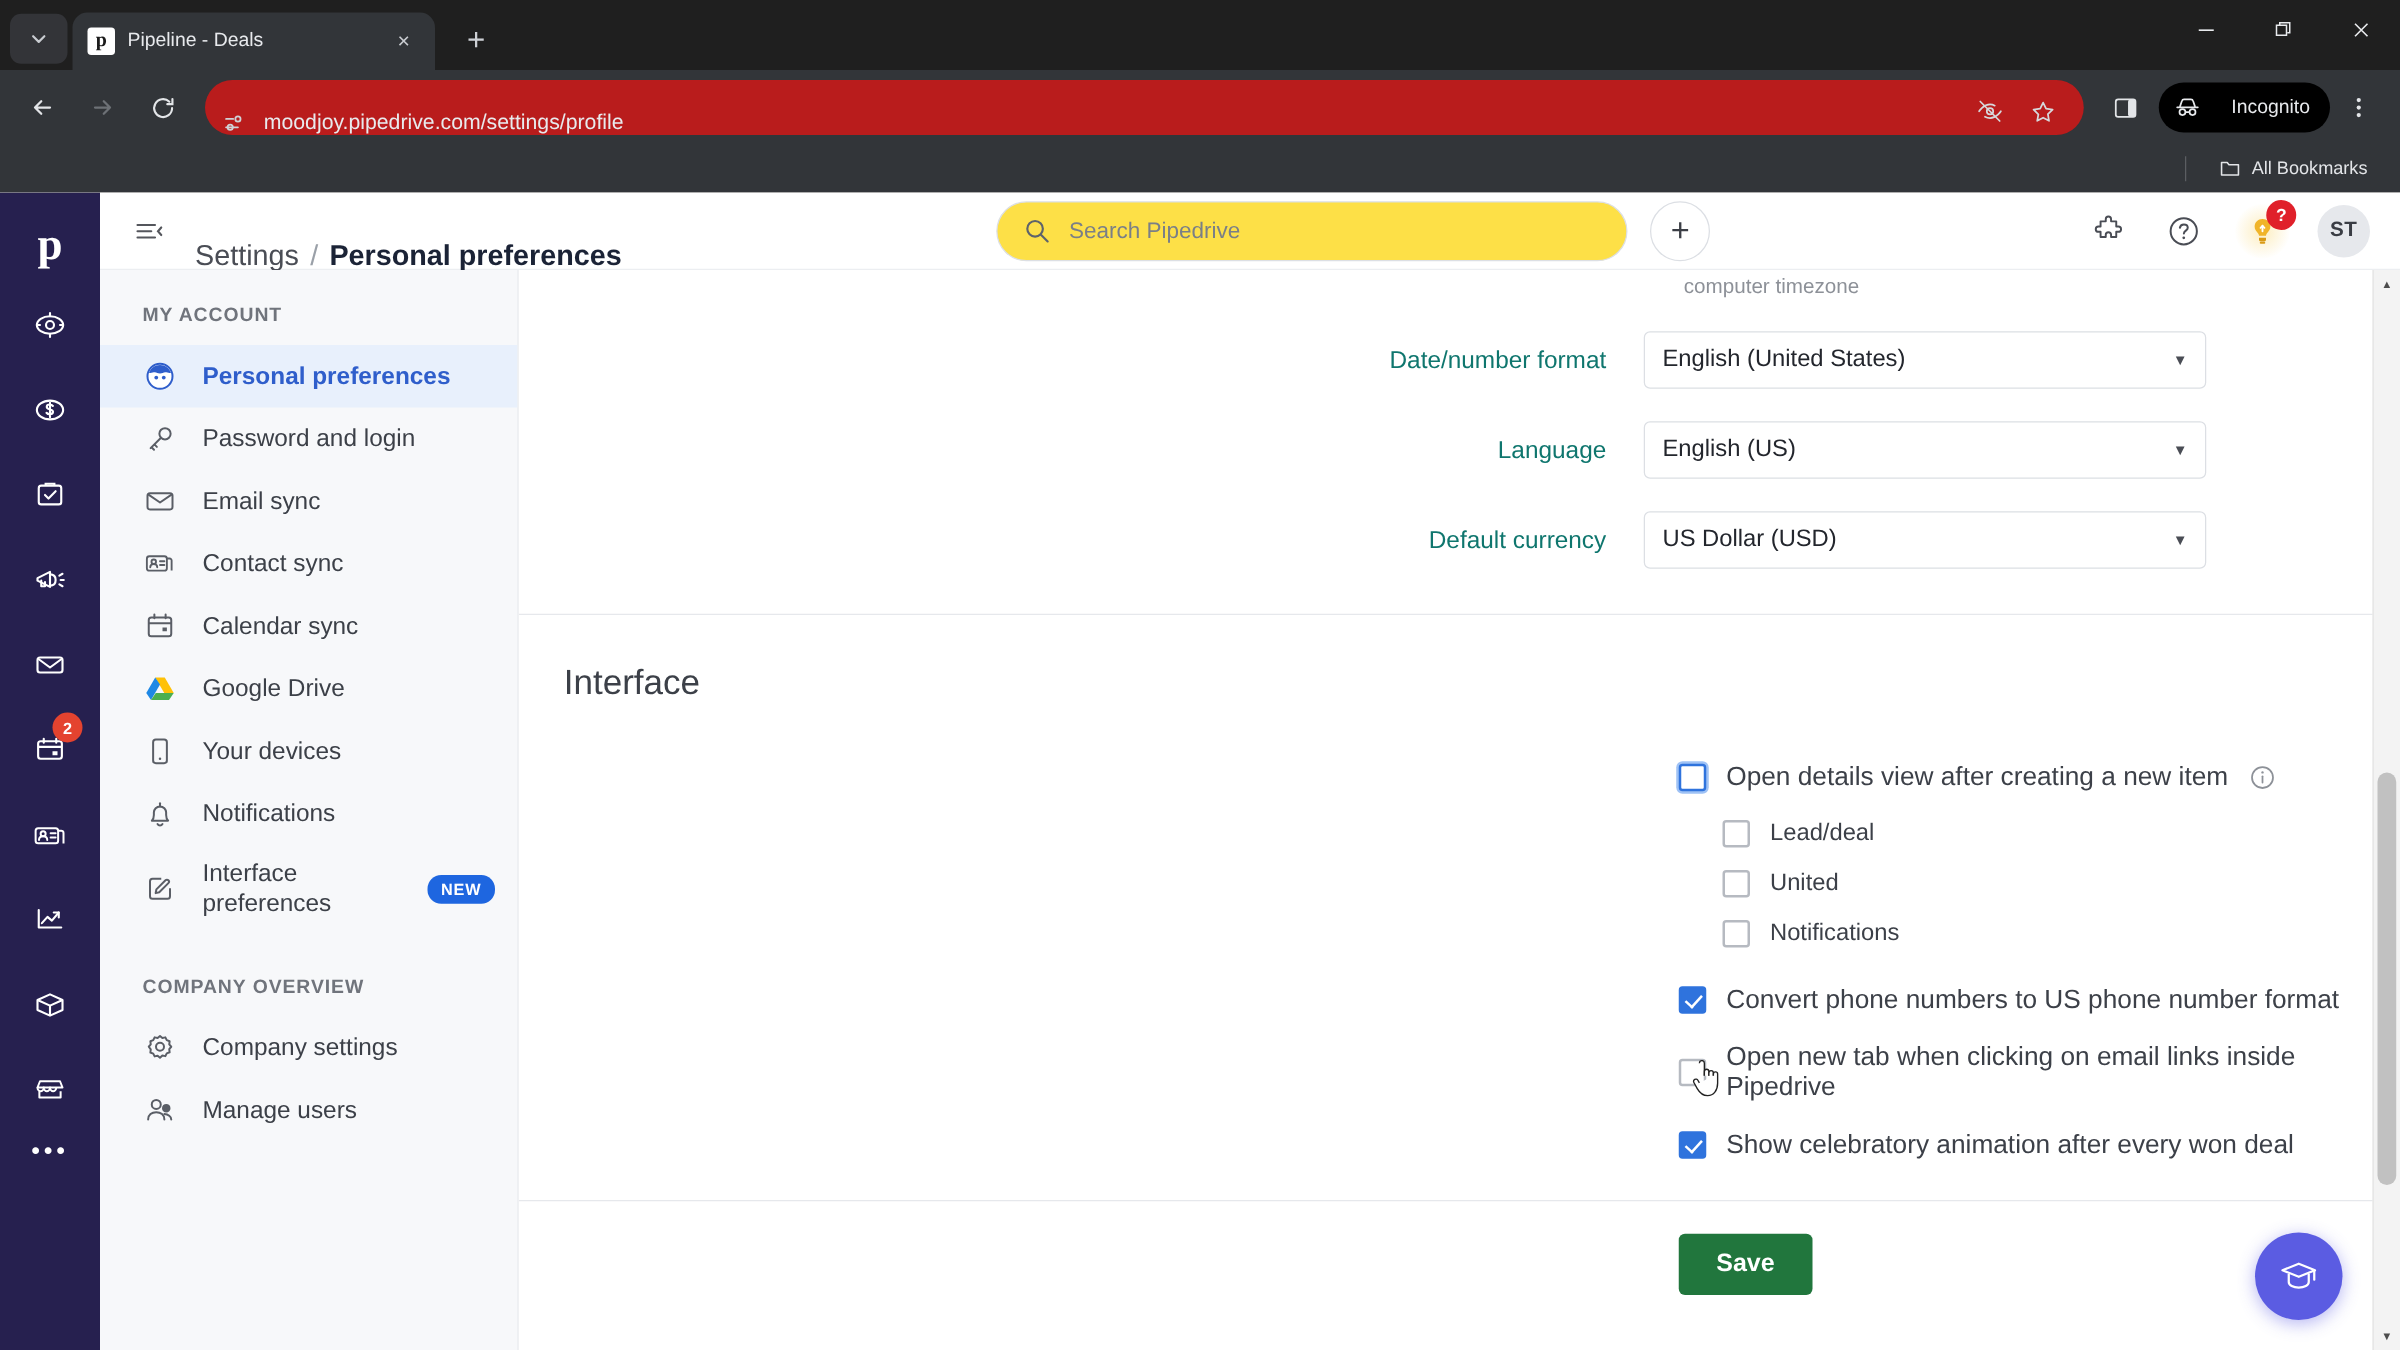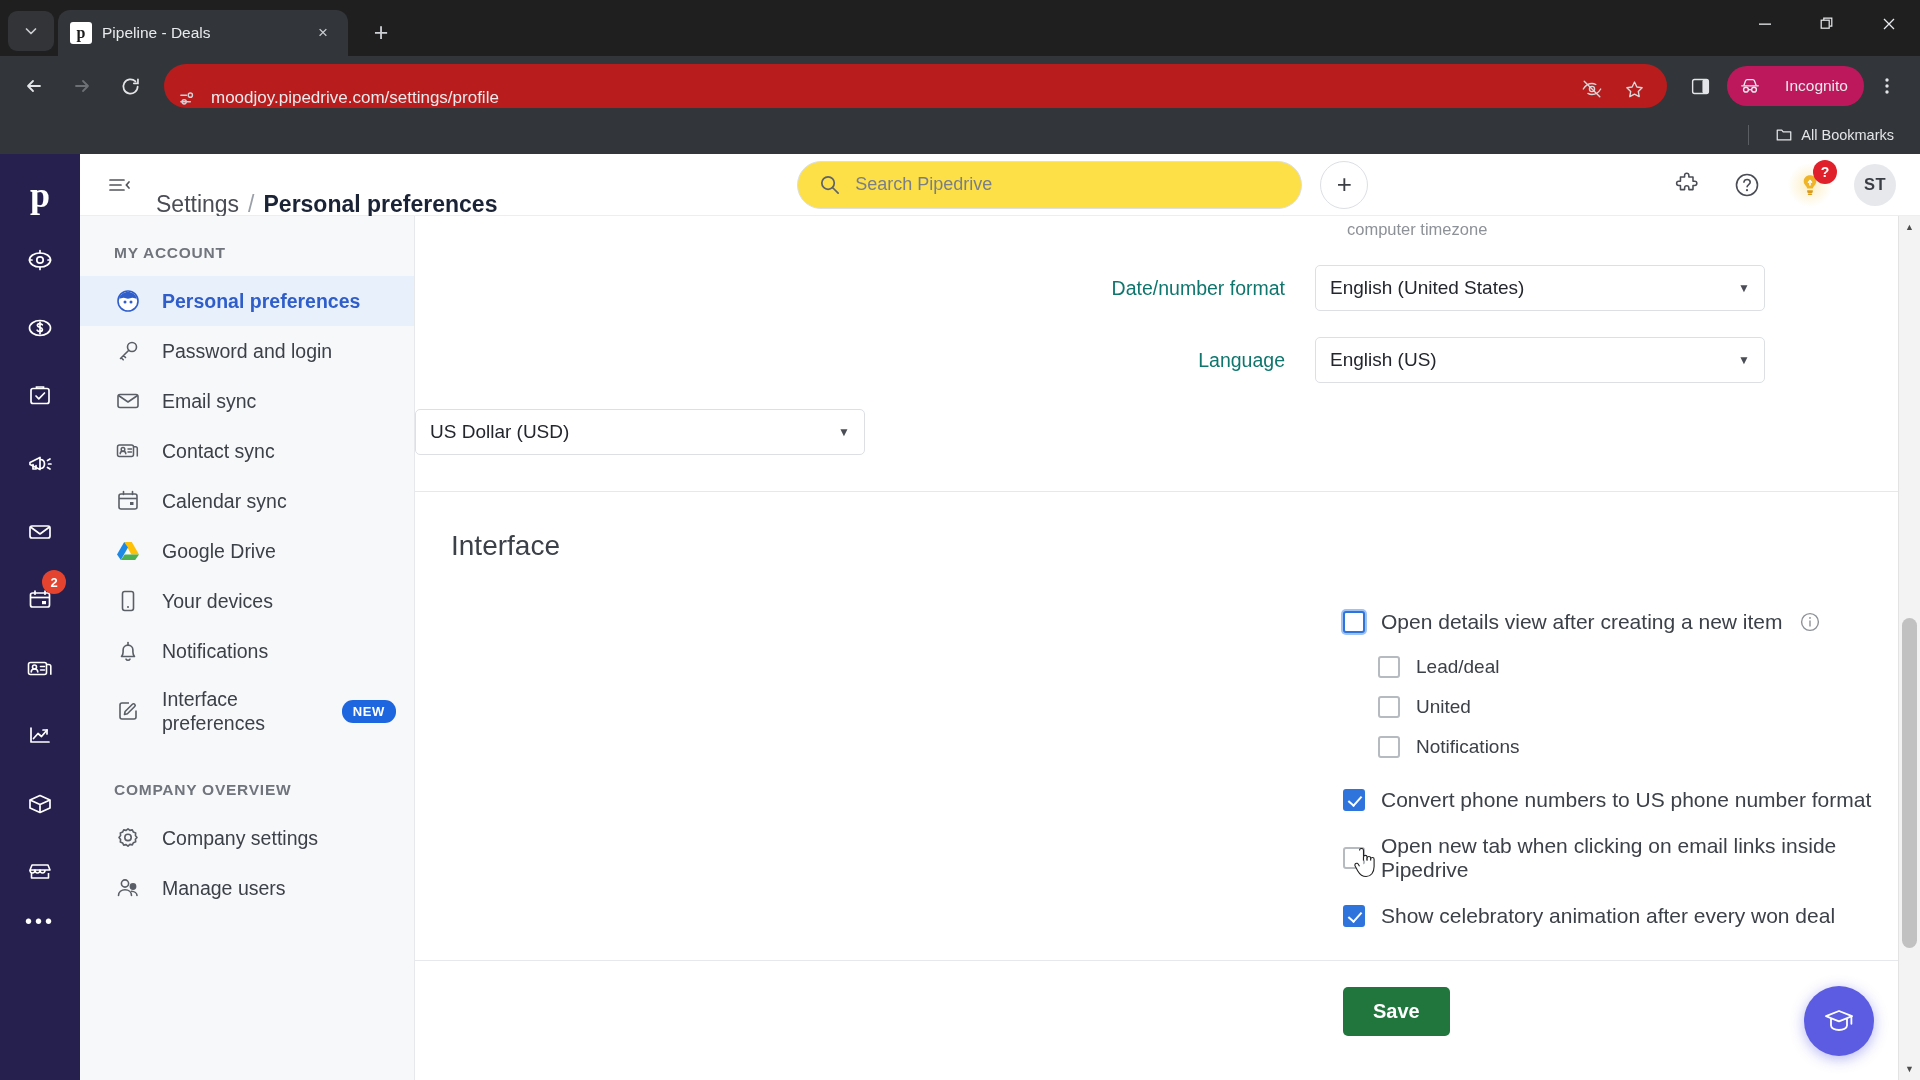--- a/index.html
+++ b/index.html
@@ -47,21 +47,21 @@
     flex: 1; height: 44px; background: #b91c1c; border-radius: 22px; margin-left: 8px;
     display: flex; align-items: flex-end; padding: 0 14px; gap: 14px; color: #e8eaed; font-size: 17px;
     position: relative;
   }
   .omnibox .url { flex: 1; white-space: nowrap; overflow: hidden; }
   .omni-actions { display: flex; align-items: center; gap: 4px; margin-left: auto; }
   .omni-ico { width: 38px; height: 38px; display: flex; align-items: center; justify-content: center; color: #d6d8db; }
   .tb-right { display: flex; align-items: center; gap: 2px; margin-left: 8px; }
   .tb-ico { width: 42px; height: 42px; border-radius: 50%; display: flex; align-items: center; justify-content: center; color: #e3e5e8; }
   .incognito-pill {
-    height: 40px; border-radius: 20px; background: #be185d; display: flex; align-items: center;
+    height: 40px; border-radius: 20px; background: #000000; display: flex; align-items: center;
     gap: 24px; padding: 0 16px 0 12px; color: #e8eaed; font-size: 15.5px; margin-left: 4px;
   }
 
   .bookmarks { height: 38px; background: #323539; display: flex; align-items: center;
     justify-content: flex-end; padding-right: 18px; gap: 10px; color: #e3e5e8; font-size: 14.5px; flex: none; }
   .bm-sep { width:1px; height:20px; background:#5b5e62; margin-right:8px; }
   .bm-item { display:flex; align-items:center; gap:8px; padding: 4px 8px; border-radius:6px; }
 
   
   .viewport { flex: 1; display: flex; background: #fff; position: relative; overflow: hidden; }
@@ -589,20 +589,21 @@
 
             <div class="field-row">
               <div class="field-label">Language</div>
               <div class="select">
                 <span>English (US)</span>
                 <span class="caret">▼</span>
               </div>
             </div>
 
             <div class="field-row">
+              <div class="field-label">Default currency</div>
               <div class="select">
                 <span>US Dollar (USD)</span>
                 <span class="caret">▼</span>
               </div>
             </div>
 
             <div class="divider"></div>
 
             <div class="section-title">Interface</div>
 

